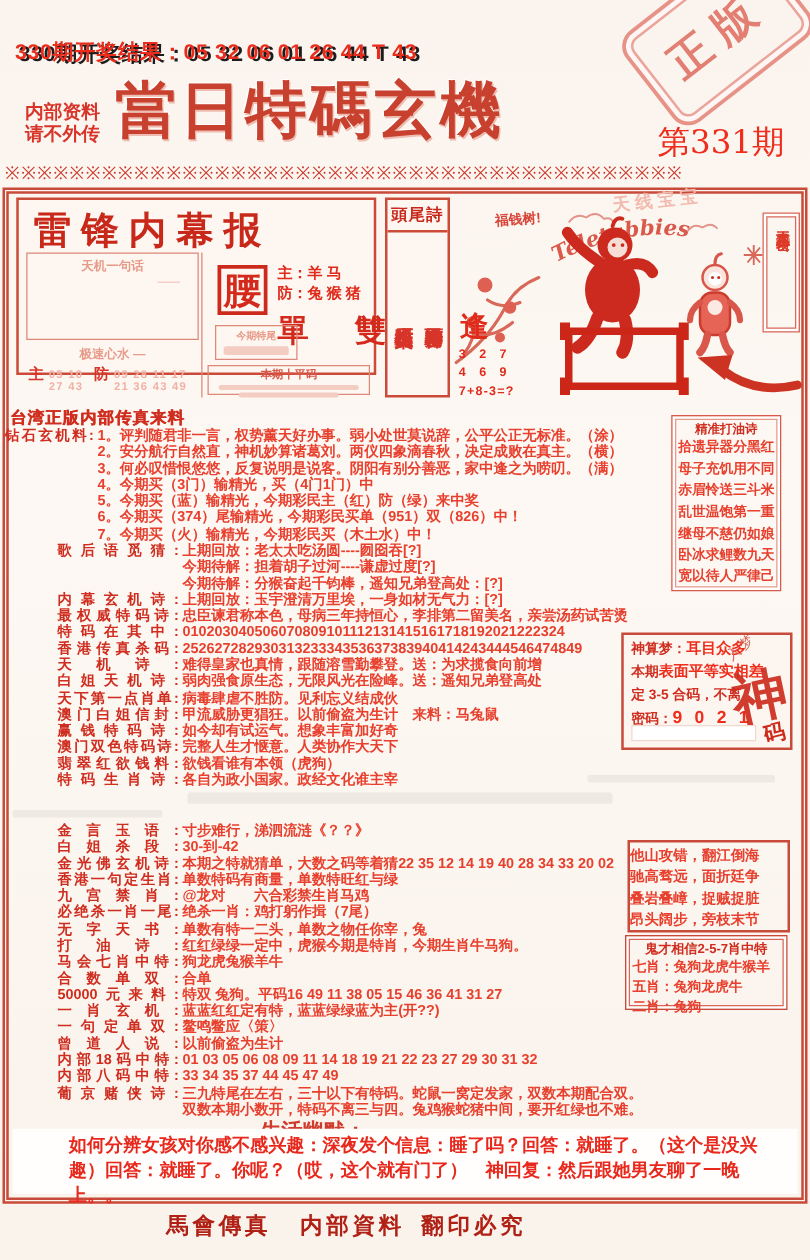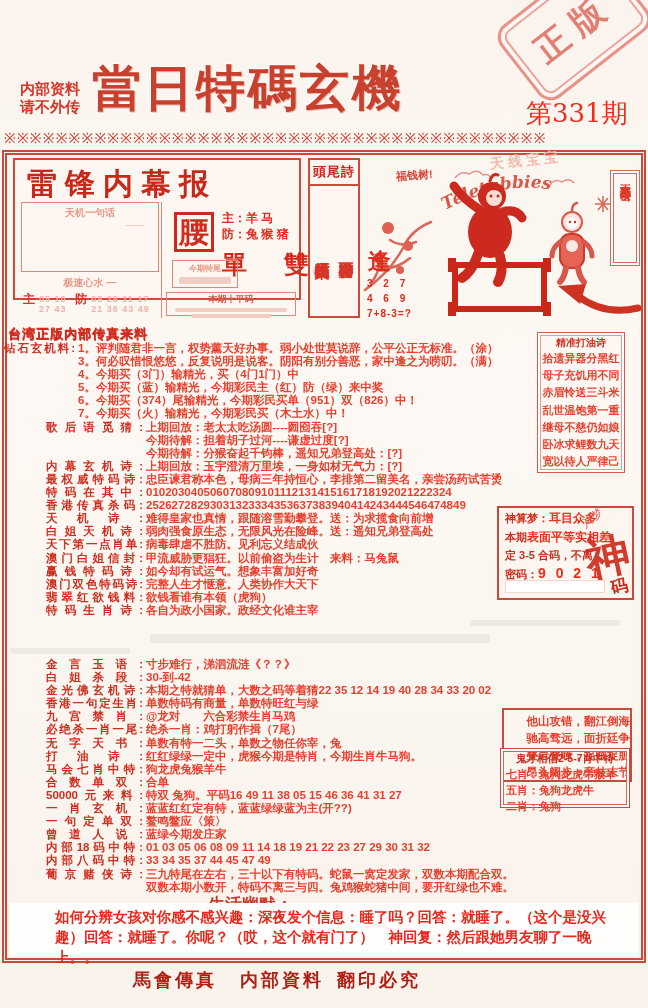--- a/index.html
+++ b/index.html
@@ -110,21 +110,21 @@
   .shensuan { left:497px; top:506px; width:137px; height:94px; border:2px solid #c84a3a; background:#fdf6f0; }
   .ss-row { font-size:11px; font-weight:bold; color:#cf2d1f; padding:2px 0 0 6px; white-space:nowrap; }
   .ss-row .hl { color:#ee2d1c; font-size:12px; }
   .ss-code { color:#ee2d1c; font-size:14px; letter-spacing:3px; }
   .ss-shen { position:absolute; right:2px; top:20px; font-size:44px; font-weight:bold; color:#cc2a1a;
              font-family:"DejaVu Serif", serif; transform:rotate(-12deg); opacity:.9; }
   .ss-ma { position:absolute; right:4px; bottom:0px; font-size:17px; font-weight:bold; color:#cc2a1a;
            font-family:"DejaVu Serif", serif; transform:rotate(-14deg); }
   .ss-ru { position:absolute; right:26px; top:2px; font-size:11px; color:#d8675a; transform:rotate(-40deg); letter-spacing:2px; }
   .ss-strip { position:absolute; left:6px; bottom:5px; width:100px; height:13px; background:#fff; border:1px solid #f0d8cf; }
-  .tashan { left:502px; top:708px; width:130px; height:74px; border:2px solid #c84a3a; text-align:right; }
+  .tashan { left:502px; top:672px; width:130px; height:74px; border:2px solid #c84a3a; text-align:left; }
   .tashan .dl { font-size:11.5px; font-weight:bold; color:#e8402e; line-height:17px; white-space:nowrap; }
   .guicai { left:500px; top:748px; width:130px; height:60px; border:1px solid #c84a3a;
             box-shadow:inset 0 0 0 2px #fff, inset 0 0 0 3px #d8675a; }
   .guicai .gt { font-size:10.5px; font-weight:bold; color:#cf2d1f; text-align:center; padding-top:3px; }
   .guicai .dl { font-size:11px; font-weight:bold; color:#e8402e; line-height:16px; padding-left:5px; white-space:nowrap; }
 
   
   .humor-label { left:208px; top:893px; font-size:17px; font-weight:bold; color:#cf3a2a; }
   .joke { left:10px; top:903px; width:628px; height:52px; background:#fffefc; }
   .joke p { margin:4px 0 0 45px; width:575px; font-size:14.5px; font-weight:bold; color:#e8281c; line-height:20px; }
@@ -140,20 +140,21 @@
 
 <div class="page">
 
   <div class="noise" style="left:150px; top:634px; width:340px; height:9px;"></div>
   <div class="noise" style="left:10px; top:648px; width:120px; height:6px;"></div>
   <div class="noise" style="left:470px; top:620px; width:150px; height:6px;"></div>
 
   <div class="abs stamp">
       <span>正版</span>
     </div>
+  <div class="abs result-line">330期开奖结果：05 32 06 01 26 44 T 43</div>
   <div class="abs note">
     <div>内部资料</div>
     <div>请不外传</div>
   </div>
   <div class="abs main-title">當日特碼玄機</div>
   <div class="abs issue">第331期</div>
   <div class="abs divider">※※※※※※※※※※※※※※※※※※※※※※※※※※※※※※※※※※※※※※※※※※</div>
 
   <div class="abs frame"></div>
 
@@ -272,20 +273,24 @@
   </div>
 
   <div class="abs src-title">台湾正版内部传真来料</div>
   <div class="lines" id="block1" style="top: 341px;">
       <div class="tline">
         <span class="lbl compact">钻石玄机料:</span>
         <span class="txt">1。评判随君非一言，权势薰天好办事。弱小处世莫说辞，公平公正无标准。（涂）</span>
       </div>
       <div class="tline">
         <span class="lbl compact"></span>
+        <span class="txt">2。安分航行自然直，神机妙算诸葛刘。两仪四象滴春秋，决定成败在真主。（横）</span>
+      </div>
+      <div class="tline">
+        <span class="lbl compact"></span>
         <span class="txt">3。何必叹惜恨悠悠，反复说明是说客。阴阳有别分善恶，家中逢之为唠叨。（满）</span>
       </div>
       <div class="tline">
         <span class="lbl compact"></span>
         <span class="txt">4。今期买（3门）输精光，买（4门1门）中</span>
       </div>
       <div class="tline">
         <span class="lbl compact"></span>
         <span class="txt">5。今期买（蓝）输精光，今期彩民主（红）防（绿）来中奖</span>
       </div>
@@ -406,21 +411,21 @@
       <div class="tline">
         <span class="lbl">一肖玄机:</span>
         <span class="txt">蓝蓝红红定有特，蓝蓝绿绿蓝为主(开??)</span>
       </div>
       <div class="tline">
         <span class="lbl">一句定单双:</span>
         <span class="txt">鳌鸣鳖应〈策〉</span>
       </div>
       <div class="tline">
         <span class="lbl">曾道人说:</span>
-        <span class="txt">蓝绿今期发庄家</span>
+        <span class="txt">以前偷盗为生计</span>
       </div>
       <div class="tline">
         <span class="lbl">内部18码中特:</span>
         <span class="txt">01 03 05 06 08 09 11 14 18 19 21 22 23 27 29 30 31 32</span>
       </div>
       <div class="tline">
         <span class="lbl">内部八码中特:</span>
         <span class="txt">33 34 35 37 44 45 47 49</span>
       </div>
       <div class="tline">

